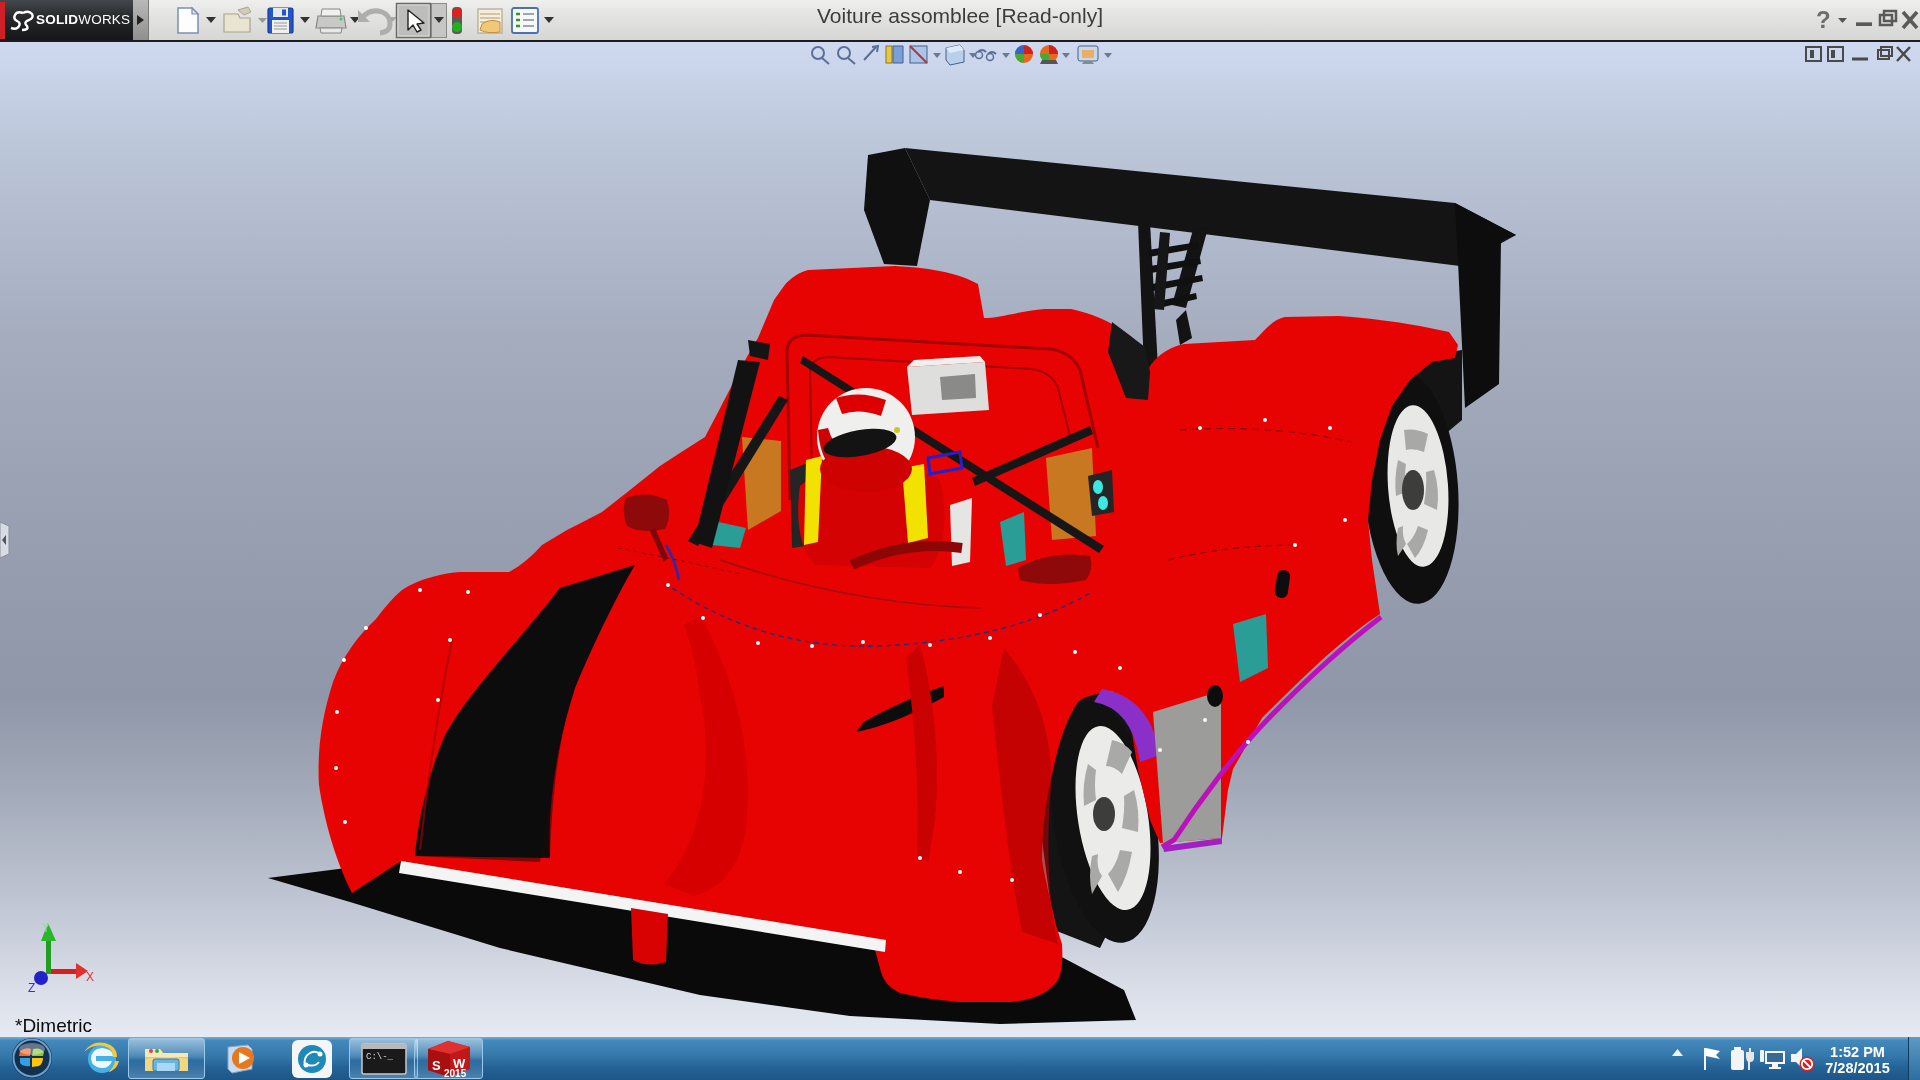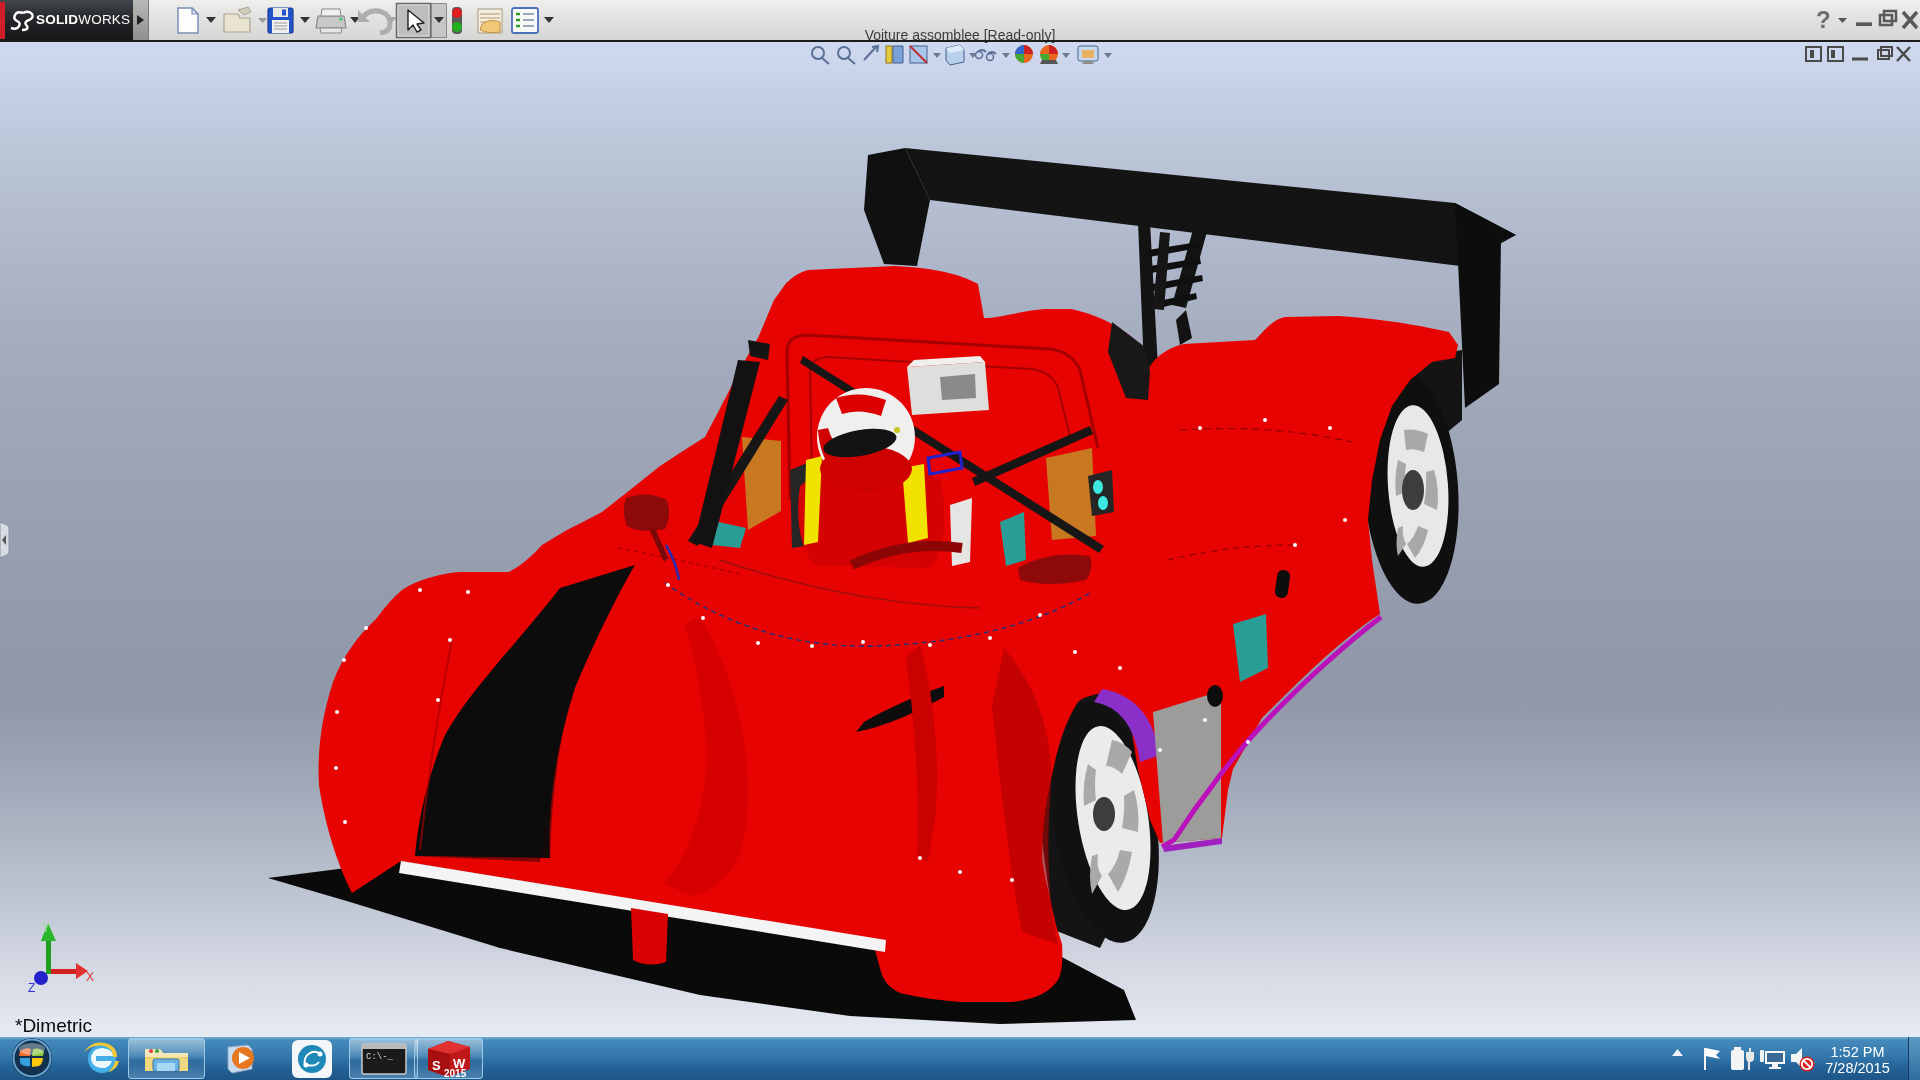--- a/index.html
+++ b/index.html
@@ -8,30 +8,30 @@
     background:linear-gradient(180deg,#efefed 0%,#e3e3e1 40%,#d6d6d4 100%);}
   #swlogo{position:absolute;left:0;top:0;width:133px;height:40px;
     background:linear-gradient(180deg,#43474b 0%,#26282b 45%,#141618 100%);}
   #redstripe{position:absolute;left:0;top:2px;width:5px;height:37px;background:#cf2027;}
   #logotext{position:absolute;left:36px;top:12px;color:#fff;font-size:13.5px;font-weight:bold;letter-spacing:.2px;}
   #logotext span{font-weight:normal;color:#fdfdfd;}
   #expandbtn{position:absolute;left:133px;top:0;width:15px;height:40px;
     background:linear-gradient(180deg,#b9b9b7,#8f8f8d);border-right:1px solid #7a7a78;}
   #expandbtn:after{content:"";position:absolute;left:4px;top:15px;border-left:7px solid #222;
     border-top:5px solid transparent;border-bottom:5px solid transparent;}
-  #title{position:absolute;left:0;right:0;top:27px;text-align:center;color:#3c3c3c;font-size:14px;}
+  #title{position:absolute;left:0;right:0;top:4px;text-align:center;color:#3c3c3c;font-size:21px;}
   #tbsep{position:absolute;left:0;top:40px;width:1920px;height:2px;background:#1c1c1c;}
   #viewport{position:absolute;left:0;top:42px;width:1920px;height:995px;
     background:linear-gradient(180deg,#cfd9f0 0%,#bdc7da 10%,#a4acbe 30%,#99a1b2 46%,#929aab 58%,#8f97a9 66%,#a4abba 76%,#c4cad7 88%,#dfe3ec 97%,#e6eaf2 100%);}
   #taskbar{position:absolute;left:0;top:1037px;width:1920px;height:43px;
     background:linear-gradient(180deg,#77aed4 0%,#4489bb 8%,#3478ab 45%,#256397 70%,#1d5587 100%);}
   .tbactive{position:absolute;top:1038px;width:66px;height:41px;border:1px solid #9cc9e8;border-radius:3px;
     background:linear-gradient(180deg,rgba(255,255,255,.45),rgba(255,255,255,.12) 45%,rgba(40,90,140,.15) 55%,rgba(160,210,245,.35));box-sizing:border-box;}
   .abs{position:absolute;}
-  #traytime{position:absolute;right:15px;top:1045px;width:95px;text-align:center;color:#fff;font-size:14.5px;line-height:15.5px;}
+  #traytime{position:absolute;right:15px;top:1045px;width:95px;text-align:center;color:#fff;font-size:14.5px;line-height:15.5px;font-weight:bold;}
   #showdesk{position:absolute;right:0;top:1037px;width:11px;height:43px;border-left:1px solid #123a5e;
     background:linear-gradient(180deg,#5d9ac4,#2e6da0);}
 </style>
 </head>
 <body>
 
 <div id="viewport"></div>
 <svg id="scene" class="abs" style="left:0;top:42px" width="1920" height="995" viewBox="0 42 1920 995">
 
 <path d="M268,878 L401,861 L869,938 L1058,955 L1124,990 L1136,1020 L1000,1024 L850,1016 L700,995 L500,948 L350,902 Z" fill="#0a0a0a"></path>

